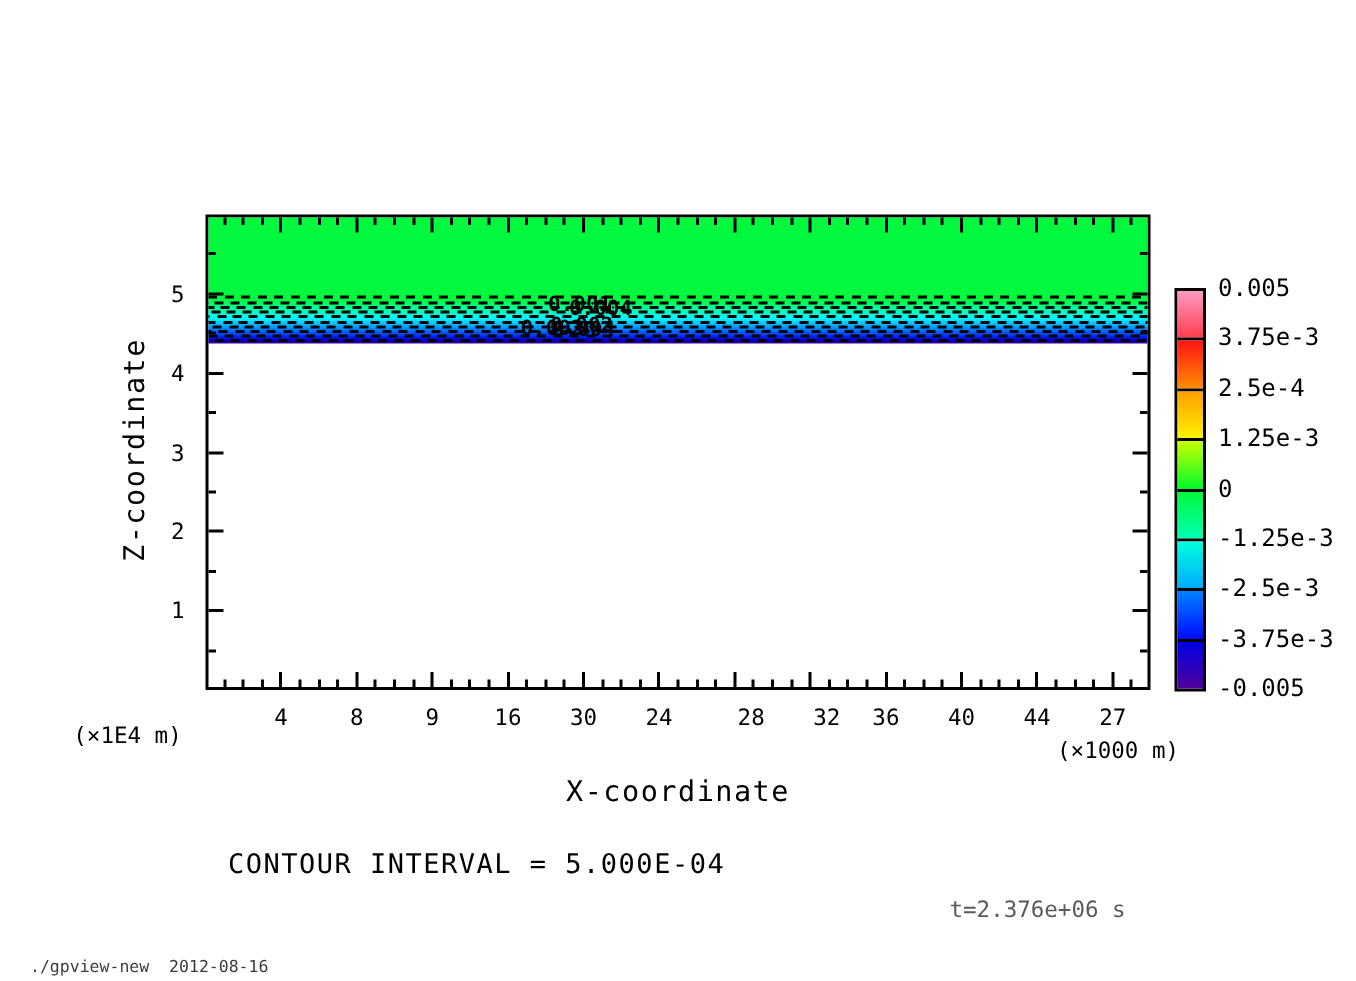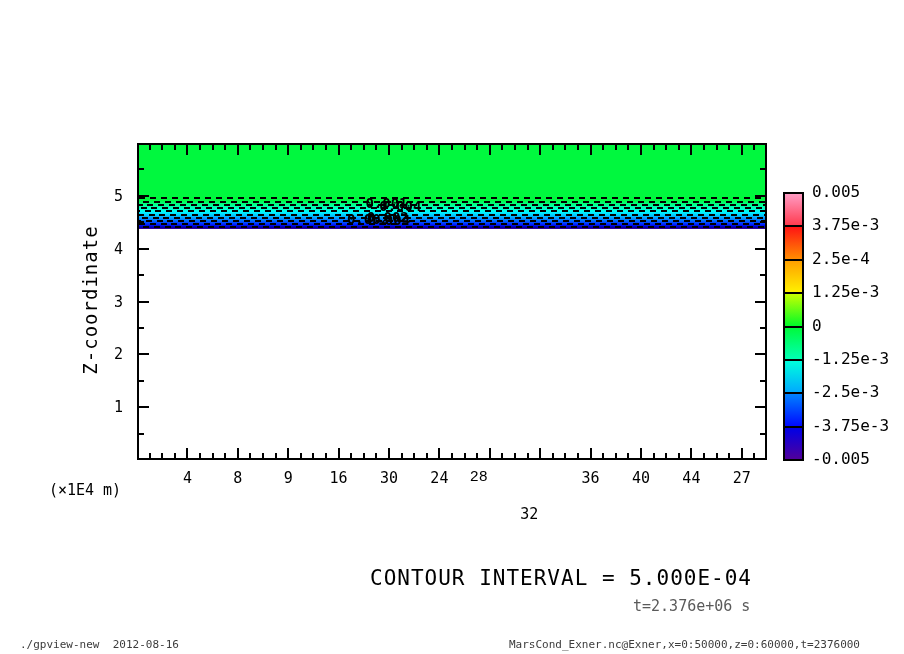--- a/index.html
+++ b/index.html
@@ -23,55 +23,56 @@
   .axis-label{font-size:19px;letter-spacing:1px;}
   .ylab{left:-60px;top:289px;width:300px;text-align:center;transform:rotate(-90deg);}
   .yunits{left:30px;top:481px;width:110px;text-align:center;font-size:15px;}
   .xlab{left:137px;top:517px;width:630px;text-align:center;}
   .xunits{left:640px;top:491px;width:146px;text-align:right;font-size:15px;}
   .cbar{position:absolute;left:783px;top:192px;width:21px;height:269px;border:2px solid #000;
         box-sizing:border-box;display:flex;flex-direction:column;}
   .cbar>div{flex:1;border-bottom:2px solid #000;}
   .cbar>div:last-child{border-bottom:none;}
   .cblabel{position:absolute;left:812px;font-size:16px;line-height:18px;}
-  .cinterval{left:152px;top:566px;width:600px;text-align:right;font-size:21px;letter-spacing:1px;}
+  .cinterval{left:152px;top:566px;width:600px;text-align:left;font-size:18px;letter-spacing:1px;}
   .timelab{left:633px;top:597px;font-size:15px;color:#5a5a5a;}
   .footer{top:638px;font-size:11px;color:#3c3c3c;white-space:pre;}
   .footer-left{left:20px;}
   .footer-right{right:44px;}
 </style>
 </head>
 <body>
 
 <div id="canvas">
 
   <div class="abs plot">
     <div class="fill-top"></div>
     <div class="fill-band"></div>
   </div>
 
   <div class="abs axis-label ylab">Z-coordinate</div>
   <div class="abs yunits">(×1E4 m)</div>
+  <div class="abs axis-label xlab">X-coordinate</div>
+  <div class="abs xunits">(×1000 m)</div>
 
   <div class="cbar" id="cbar">
       <div style="background: linear-gradient(rgb(255, 155, 195), rgb(255, 60, 80));"></div>
       <div style="background: linear-gradient(rgb(255, 20, 20), rgb(255, 140, 0));"></div>
       <div style="background: linear-gradient(rgb(255, 160, 0), rgb(255, 240, 0));"></div>
       <div style="background: linear-gradient(rgb(200, 255, 0), rgb(0, 251, 40));"></div>
       <div style="background: linear-gradient(rgb(0, 250, 60), rgb(0, 255, 180));"></div>
       <div style="background: linear-gradient(rgb(0, 255, 220), rgb(0, 170, 255));"></div>
       <div style="background: linear-gradient(rgb(0, 130, 255), rgb(0, 10, 255));"></div>
       <div style="background: linear-gradient(rgb(0, 0, 230), rgb(80, 0, 155));"></div>
     </div>
 
   <div class="abs cinterval">CONTOUR INTERVAL = 5.000E-04</div>
   <div class="abs timelab">t=2.376e+06 s</div>
 
   <div class="abs footer footer-left">./gpview-new  2012-08-16</div>
-  <div class="abs footer footer-right">MarsCond_Exner.nc@Exner,x=0:50000,z=0:60000,t=2376000</div>
 <div class="tick" style="left: 148.6px; top: 145px; width: 2px; height: 5px;"></div>
     <div class="tick" style="left: 148.6px; top: 453px; width: 2px; height: 5px;"></div>
     <div class="tick" style="left: 161.2px; top: 145px; width: 2px; height: 5px;"></div>
     <div class="tick" style="left: 161.2px; top: 453px; width: 2px; height: 5px;"></div>
     <div class="tick" style="left: 173.8px; top: 145px; width: 2px; height: 5px;"></div>
     <div class="tick" style="left: 173.8px; top: 453px; width: 2px; height: 5px;"></div>
     <div class="tick" style="left: 186.4px; top: 145px; width: 2px; height: 10px;"></div>
     <div class="tick" style="left: 186.4px; top: 448px; width: 2px; height: 10px;"></div>
     <div class="ticklabel" style="left: 167.4px; top: 468px; width: 40px; text-align: center;">4</div>
     <div class="tick" style="left: 199px; top: 145px; width: 2px; height: 5px;"></div>
@@ -120,30 +121,30 @@
     <div class="tick" style="left: 438.4px; top: 448px; width: 2px; height: 10px;"></div>
     <div class="ticklabel" style="left: 419.4px; top: 468px; width: 40px; text-align: center;">24</div>
     <div class="tick" style="left: 451px; top: 145px; width: 2px; height: 5px;"></div>
     <div class="tick" style="left: 451px; top: 453px; width: 2px; height: 5px;"></div>
     <div class="tick" style="left: 463.6px; top: 145px; width: 2px; height: 5px;"></div>
     <div class="tick" style="left: 463.6px; top: 453px; width: 2px; height: 5px;"></div>
     <div class="tick" style="left: 476.2px; top: 145px; width: 2px; height: 5px;"></div>
     <div class="tick" style="left: 476.2px; top: 453px; width: 2px; height: 5px;"></div>
     <div class="tick" style="left: 488.8px; top: 145px; width: 2px; height: 10px;"></div>
     <div class="tick" style="left: 488.8px; top: 448px; width: 2px; height: 10px;"></div>
-    <div class="ticklabel" style="left: 469.8px; top: 468px; width: 40px; text-align: left; font-family: Liberation Mono, monospace;">28</div>
+    <div class="ticklabel" style="left: 469.8px; top: 468px; width: 40px; text-align: right;">28</div>
     <div class="tick" style="left: 501.4px; top: 145px; width: 2px; height: 5px;"></div>
     <div class="tick" style="left: 501.4px; top: 453px; width: 2px; height: 5px;"></div>
     <div class="tick" style="left: 514px; top: 145px; width: 2px; height: 5px;"></div>
     <div class="tick" style="left: 514px; top: 453px; width: 2px; height: 5px;"></div>
     <div class="tick" style="left: 526.6px; top: 145px; width: 2px; height: 5px;"></div>
     <div class="tick" style="left: 526.6px; top: 453px; width: 2px; height: 5px;"></div>
     <div class="tick" style="left: 539.2px; top: 145px; width: 2px; height: 10px;"></div>
     <div class="tick" style="left: 539.2px; top: 448px; width: 2px; height: 10px;"></div>
-    <div class="ticklabel" style="left: 520.2px; top: 468px; width: 40px; text-align: left; margin-top: 36px;">32</div>
+    <div class="ticklabel" style="left: 520.2px; top: 468px; width: 40px; text-align: right;">32</div>
     <div class="tick" style="left: 551.8px; top: 145px; width: 2px; height: 5px;"></div>
     <div class="tick" style="left: 551.8px; top: 453px; width: 2px; height: 5px;"></div>
     <div class="tick" style="left: 564.4px; top: 145px; width: 2px; height: 5px;"></div>
     <div class="tick" style="left: 564.4px; top: 453px; width: 2px; height: 5px;"></div>
     <div class="tick" style="left: 577px; top: 145px; width: 2px; height: 5px;"></div>
     <div class="tick" style="left: 577px; top: 453px; width: 2px; height: 5px;"></div>
     <div class="tick" style="left: 589.6px; top: 145px; width: 2px; height: 10px;"></div>
     <div class="tick" style="left: 589.6px; top: 448px; width: 2px; height: 10px;"></div>
     <div class="ticklabel" style="left: 570.6px; top: 468px; width: 40px; text-align: center;">36</div>
     <div class="tick" style="left: 602.2px; top: 145px; width: 2px; height: 5px;"></div>

